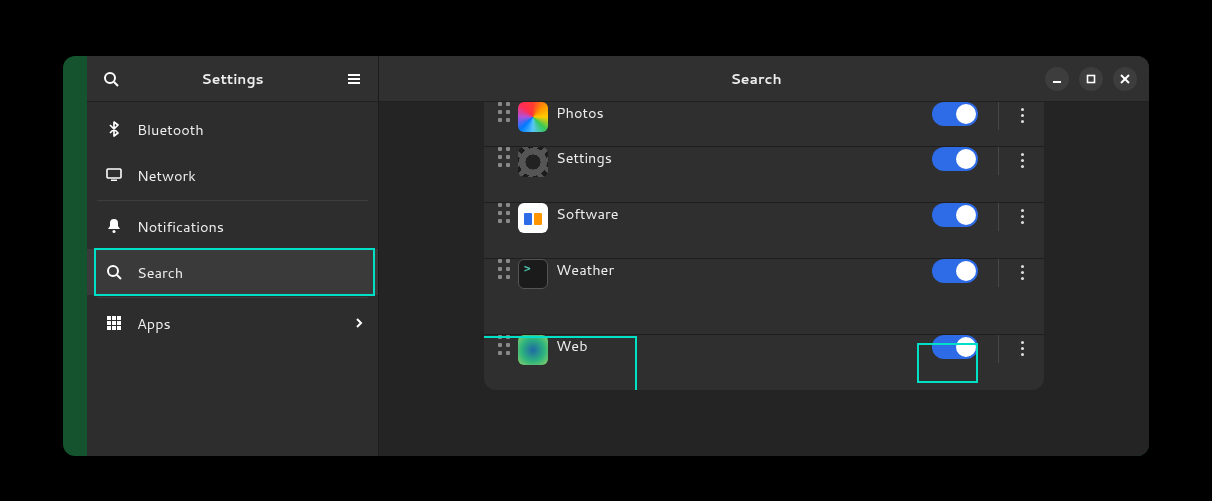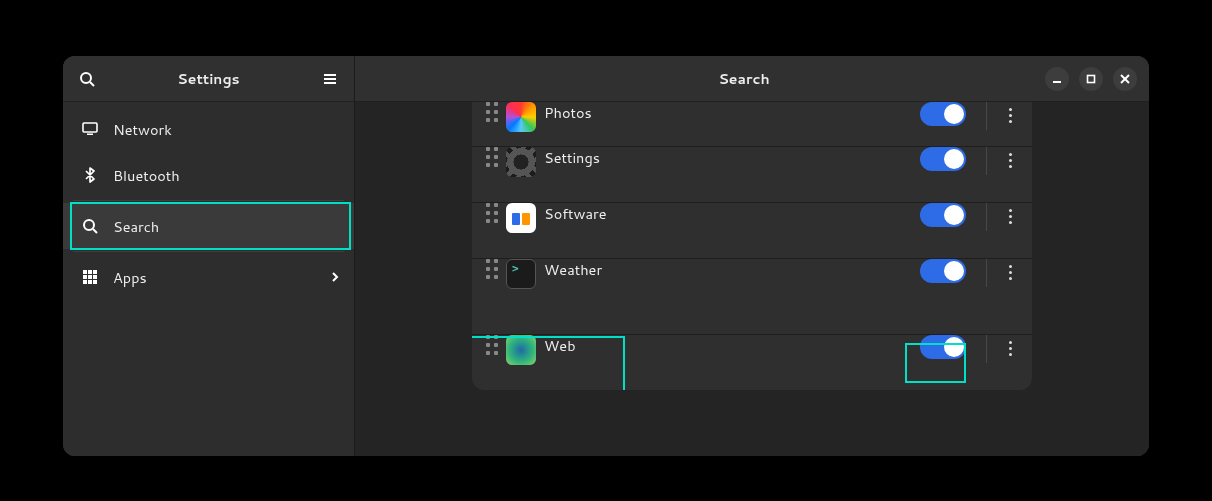--- a/index.html
+++ b/index.html
@@ -6,20 +6,21 @@
   html, body { width: 1212px; height: 501px; background: #000; font-family: "Cantarell", "Segoe UI", sans-serif; color: #eee; overflow: hidden; }
   .window {
     position: absolute;
     left: 63px; top: 56px;
     width: 1086px; height: 400px;
     background: #14532d;
     border-radius: 12px;
     display: flex;
     overflow: hidden;
     box-shadow: 0 2px 10px rgba(0,0,0,.6);
+    padding-left: 24px;
   }
   
   .sidebar {
     width: 292px;
     flex: 0 0 292px;
     background: #2d2d2d;
     display: flex;
     flex-direction: column;
     border-right: 1px solid rgba(0,0,0,.4);
   }
@@ -207,36 +208,45 @@
         <svg width="16" height="16" viewBox="0 0 16 16" stroke="#fff" stroke-width="2">
             <line x1="2" y1="4" x2="14" y2="4"></line>
             <line x1="2" y1="8" x2="14" y2="8"></line>
             <line x1="2" y1="12" x2="14" y2="12"></line>
           </svg>
       </div>
     </div>
     <div class="sidebar-list" id="sidebar-list">
         <div class="side-item">
           <span class="s-icon">
+            <svg width="14" height="16" viewBox="0 0 14 16" fill="none" stroke="#fff" stroke-width="1.7" stroke-linejoin="round">
+              <path d="M3 4 L11 12 L7 15 L7 1 L11 4 L3 12"></path>
+            </svg>
+          </span>
+          <span>Bluetooth</span>
+        </div>
+        <div class="side-item">
+          <span class="s-icon">
             <svg width="16" height="16" viewBox="0 0 16 16" fill="#fff">
               <rect x="1" y="2" width="14" height="9" rx="1" fill="none" stroke="#fff" stroke-width="1.6"></rect>
               <rect x="5" y="12.5" width="6" height="1.5"></rect>
             </svg>
           </span>
           <span>Network</span>
         </div>
+        <div class="side-group-sep"></div>
         <div class="side-item">
           <span class="s-icon">
-            <svg width="14" height="16" viewBox="0 0 14 16" fill="none" stroke="#fff" stroke-width="1.7" stroke-linejoin="round">
-              <path d="M3 4 L11 12 L7 15 L7 1 L11 4 L3 12"></path>
-            </svg>
-          </span>
-          <span>Bluetooth</span>
-        </div>
-        <div class="side-group-sep"></div>
+            <svg width="14" height="16" viewBox="0 0 14 16" fill="#fff">
+              <path d="M7 1a4 4 0 0 0-4 4v3l-2 3h12l-2-3V5a4 4 0 0 0-4-4z"></path>
+              <circle cx="7" cy="13.5" r="1.5"></circle>
+            </svg>
+          </span>
+          <span>Notifications</span>
+        </div>
         <div class="side-item active" style="position: relative;">
           <span class="s-icon">
             <svg width="16" height="16" viewBox="0 0 16 16" fill="none" stroke="#fff" stroke-width="2">
               <circle cx="7" cy="7" r="5"></circle>
               <line x1="11" y1="11" x2="15" y2="15"></line>
             </svg>
           </span>
           <span>Search</span>
           <div class="hi-box" style="inset: -1px 3px -1px 7px;"></div>
         </div>

